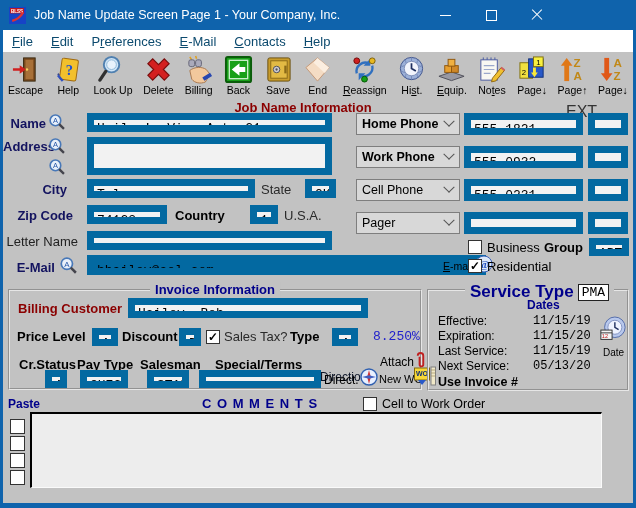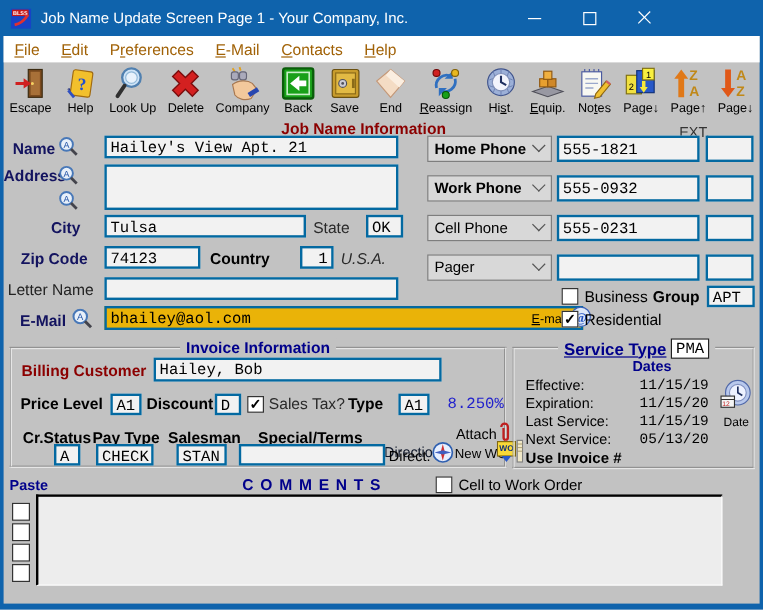--- a/index.html
+++ b/index.html
@@ -10,34 +10,34 @@
   .wtitle{font-size:12.5px;white-space:nowrap;}
   .wincontrols{margin-left:auto;display:flex;height:30px;}
   .wcbtn{width:46px;height:30px;display:flex;align-items:center;justify-content:center;position:relative;}
   .minbar{width:11px;height:1px;background:#fff;display:block;}
   .maxbox{width:9px;height:9px;border:1px solid #fff;display:block;}
   .closex{position:relative;width:12px;height:12px;display:block;}
   .closex i{position:absolute;left:-1px;top:5px;width:14px;height:1.4px;background:#fff;display:block;}
   .closex i:first-child{transform:rotate(45deg);}  .closex i:last-child{transform:rotate(-45deg);}
   
   .client{position:absolute;left:3px;top:30px;width:630px;height:473px;background:#c2c2c2;}
-  .menubar{position:absolute;left:0;top:0;width:630px;height:22px;background:#fff;display:flex;align-items:center;font-size:13px;color:#a16207;}
+  .menubar{position:absolute;left:0;top:0;width:630px;height:22px;background:#fff;display:flex;align-items:center;font-size:13px;color:#0c4a6e;}
   .menuitem{padding:0 9px;cursor:default;}
   .toolbar{position:absolute;left:0;top:22px;width:630px;height:47px;display:flex;justify-content:space-between;align-items:flex-start;padding:2px 5px 0 5px;box-sizing:border-box;}
   .tbtn{display:flex;flex-direction:column;align-items:center;}
   .ticon{height:30px;display:flex;align-items:center;}
   .tlabel{font-size:10.5px;color:#000;white-space:nowrap;line-height:12px;}
   u{text-decoration:underline;}
   
   .lbl{position:absolute;font-size:13px;color:#000;white-space:nowrap;}
   .navy{color:#13135f;font-weight:bold;}
   .dred{color:#8b0000;font-weight:bold;}
   .blue{color:#00008b;font-weight:bold;}
   .red{color:#0f172a;margin-top:12px;}
-  .fld{position:absolute;background:#f2f2f2;border:2px solid #0369a1;font-family:"Liberation Mono",monospace;font-size:13px;color:#000;line-height:17px;padding:0 3px;white-space:pre;overflow:hidden;box-sizing:border-box;}
+  .fld{position:absolute;background:#f2f2f2;border:7px solid #0369a1;font-family:"Liberation Mono",monospace;font-size:13px;color:#000;line-height:17px;padding:0 3px;white-space:pre;overflow:hidden;box-sizing:border-box;}
   .cb{position:absolute;width:14px;height:14px;background:#fff;border:1px solid #333;box-sizing:border-box;font-weight:bold;font-size:12px;line-height:12px;text-align:center;color:#000;}
   .dd{position:absolute;width:104px;height:22px;background:#d8d8d8;border:1px solid #7e7e7e;box-sizing:border-box;display:flex;align-items:center;padding:0 6px 0 5px;font-size:12.5px;color:#000;}
   .chev{margin-left:auto;width:7px;height:7px;border-right:1.6px solid #555;border-bottom:1.6px solid #555;transform:rotate(45deg) translate(-2px,-2px);}
   .gbox{position:absolute;border:2px groove #e6e6e6;box-sizing:border-box;}
   .gtitle{position:absolute;top:-9px;background:#c2c2c2;padding:0 5px;font-size:13px;white-space:nowrap;}
   .mini{font-size:10.5px;}
   .mono{font-family:"Liberation Mono",monospace;}
   .addr-line1{height:19px;background:#0b4fd0;color:#fff;font-family:"Liberation Mono",monospace;font-size:13px;line-height:18px;padding:0 3px;white-space:pre;}
   .comments{position:absolute;left:27px;top:382px;width:572px;height:76px;background:#ededed;border-top:2px solid #000;border-left:2px solid #000;border-right:1px solid #fafafa;border-bottom:1px solid #fafafa;font-family:"Liberation Mono",monospace;font-size:13px;box-sizing:border-box;resize:none;outline:none;}
   .svgabs{position:absolute;}
@@ -130,21 +130,21 @@
       <div class="tbtn">
         <span class="ticon">
             <svg viewBox="0 0 30 30" width="29" height="29">
               <path d="M6 2l2 3M12 1l1 3" stroke="#e0a020" stroke-width="1.6"></path>
               <rect x="5" y="5" width="6" height="7" rx="2" fill="#aab" stroke="#667"></rect>
               <rect x="12" y="5" width="6" height="7" rx="2" fill="#aab" stroke="#667"></rect>
               <path d="M6 16c5-4 13-4 17-1l4 5-5 8c-5 2-11 1-14-3z" fill="#f2c89c" stroke="#a87850"></path>
               <path d="M20 25l8-5" stroke="#2847b0" stroke-width="4"></path>
             </svg>
           </span>
-        <span class="tlabel"><span>Company</span><u></u><span></span></span>
+        <span class="tlabel"><span>Billing</span><u></u><span></span></span>
       </div>
       <div class="tbtn">
         <span class="ticon">
             <svg viewBox="0 0 30 30" width="29" height="29">
               <rect x="2" y="2" width="26" height="26" rx="2" fill="#18a018" stroke="#0a5c0a" stroke-width="2"></rect>
               <rect x="5.5" y="5.5" width="19" height="19" fill="none" stroke="#c8eec8" stroke-width="1.4"></rect>
               <path d="M8 15l8-6.5v4h6v5h-6v4z" fill="#fff"></path>
             </svg>
           </span>
         <span class="tlabel"><span>Back</span><u></u><span></span></span>
@@ -284,39 +284,39 @@
 
     <div class="lbl navy" style="left:0;top:152px;width:64px;text-align:right;">City</div>
     <div class="fld" style="left:84px;top:149px;width:168px;height:19px;">Tulsa</div>
     <div class="lbl" style="left:258px;top:152px;color:#2a2a2a;text-align:center;">State</div>
     <div class="fld" style="left:302px;top:149px;width:31px;height:19px;">OK</div>
 
     <div class="lbl navy" style="left:0;top:178px;width:70px;text-align:right;">Zip Code</div>
     <div class="fld" style="left:84px;top:175px;width:80px;height:19px;">74123</div>
     <div class="lbl" style="left:172px;top:178px;font-weight:bold;">Country</div>
     <div class="fld" style="left:247px;top:175px;width:28px;height:19px;text-align:right;">1</div>
-    <div class="lbl" style="left:281px;top:178px;color:#2a2a2a;font-style:italic;">U.S.A.</div>
+    <div class="lbl" style="left:281px;top:178px;color:#2a2a2a;">U.S.A.</div>
 
     <div class="lbl" style="left:0;top:204px;width:75px;text-align:right;color:#222;">Letter Name</div>
     <div class="fld" style="left:84px;top:201px;width:245px;height:19px;"></div>
 
     <div class="lbl navy" style="left:0;top:230px;width:52px;text-align:right;">E-Mail</div>
     <span class="svgabs" style="left:56px;top:227px;"><svg viewBox="0 0 16 16" width="18" height="18">
           <circle cx="7" cy="6" r="5" fill="#e8f0fa" stroke="#4878b8" stroke-width="1.5"></circle>
           <text x="7" y="8.6" font-size="7" text-anchor="middle" fill="#2858a8" font-family="Liberation Sans">A</text>
           <path d="M10.5 9.5l4.5 4.5" stroke="#44444c" stroke-width="2.2"></path>
         </svg></span>
-    <div class="fld" style="left:84px;top:225px;width:399px;height:20px;background:#eab308;">bhailey@aol.com</div>
+    <div class="fld" style="left:84px;top:225px;width:399px;height:20px;background:#0369a1;">bhailey@aol.com</div>
     <div class="lbl mini" style="left:440px;top:230px;"><span></span><u>E</u><span>-mails</span></div>
     <span class="svgabs" style="left:472px;top:225px;"><svg viewBox="0 0 18 18" width="18" height="18">
           <circle cx="9" cy="9" r="8" fill="#dde8f8" stroke="#3a60b8"></circle>
           <text x="9" y="13" font-size="11" text-anchor="middle" fill="#2050c0" font-family="Liberation Serif" font-weight="bold">@</text>
         </svg></span>
 
-    <div class="lbl" style="left:563px;top:73px;font-size:12px;color:#333;">EXT.</div>
+    <div class="lbl" style="left:563px;top:73px;font-size:16px;color:#333;">EXT.</div>
 
     <div class="dd" style="left:353px;top:83px;font-weight:bold;">
         <span>Home Phone</span>
         <span class="chev"></span>
       </div>
     <div class="fld" style="left:461px;top:83px;width:119px;height:22px;line-height:20px;">555-1821</div>
     <div class="fld" style="left:585px;top:83px;width:40px;height:22px;"></div>
 
     <div class="dd" style="left:353px;top:116px;font-weight:bold;">
         <span>Work Phone</span>
@@ -386,21 +386,21 @@
             <rect x="0.5" y="3" width="15" height="12" fill="#f8d838" stroke="#806810"></rect>
             <text x="2" y="11" font-size="7" font-weight="bold" fill="#103078" font-family="Liberation Sans">WO</text>
             <path d="M4 15h8l-4 5z" fill="#2858c8"></path>
             <rect x="17" y="2" width="4.5" height="18" fill="#f0e8c8" stroke="#808080"></rect>
             <path d="M17 5h4.5M17 8h4.5M17 11h4.5" stroke="#a09060" stroke-width="0.7"></path>
           </svg></span>
     </div>
 
     <div class="gbox" style="left:424px;top:259px;width:202px;height:102px;">
       <div class="gtitle" style="left:36px;display:flex;align-items:center;gap:4px;">
-        <span class="blue" style="font-size:14px;text-decoration:underline;">Service Type</span>
+        <span class="blue" style="font-size:17px;">Service Type</span>
         <span class="mono" style="background:#fff;border:1px solid #222;padding:0 3px;font-size:13px;">PMA</span>
       </div>
       <div class="lbl blue" style="left:98px;top:7px;font-size:12px;">Dates</div>
       <div class="lbl" style="left:9px;top:23px;font-size:12px;">Effective:</div>
       <div class="lbl mono" style="left:104px;top:23px;font-size:12px;">11/15/19</div>
       <div class="lbl" style="left:9px;top:38px;font-size:12px;">Expiration:</div>
       <div class="lbl mono" style="left:104px;top:38px;font-size:12px;">11/15/20</div>
       <div class="lbl" style="left:9px;top:53px;font-size:12px;">Last Service:</div>
       <div class="lbl mono" style="left:104px;top:53px;font-size:12px;">11/15/19</div>
       <div class="lbl" style="left:9px;top:68px;font-size:12px;">Next Service:</div>

